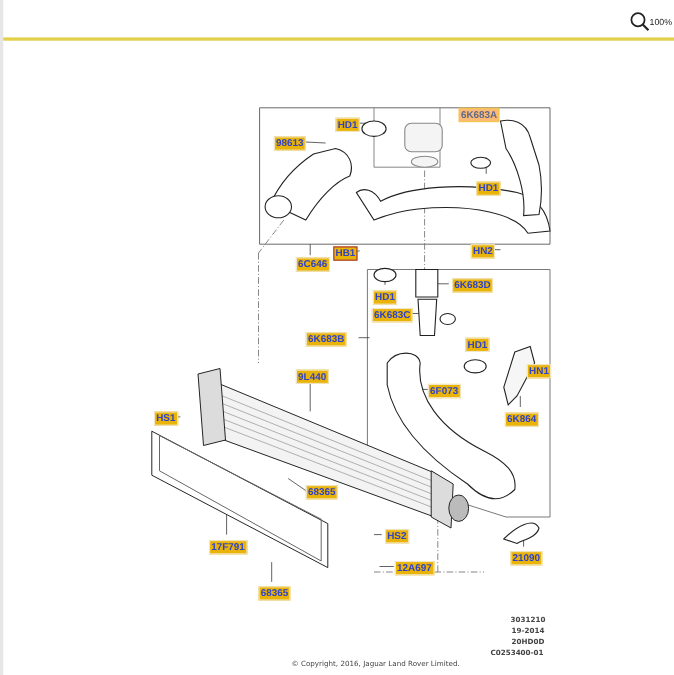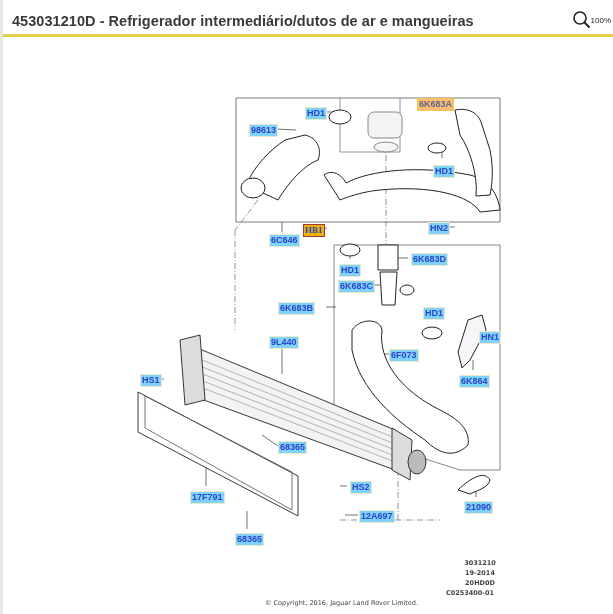--- a/index.html
+++ b/index.html
@@ -13,35 +13,34 @@
     position:absolute; left:9px; top:13px; font-size:14.5px; font-weight:bold;
     color:#3a3a3a; letter-spacing:0.05px; white-space:nowrap;
   }
   .zoomctl { position:absolute; right:2px; top:10px; height:20px; display:flex; align-items:flex-end; cursor:pointer; }
   .zoomctl svg { display:block; }
   .zoomctl .pct { font-size:8px; color:#222; margin-left:-1px; margin-bottom:5px; }
   .rule { position:absolute; left:3px; top:34px; width:610px; height:3px; background:#e2cf4a; }
   .diagram { position:absolute; left:0; top:0; width:613px; height:614px; }
   .callout {
     position:absolute; font-size:9px; font-weight:bold; color:#2f43c9;
-    background:#7dd3fc; border:1px solid #f1e7c8; padding:0 1px; line-height:11px;
+    background:#eab308; border:1px solid #f1e7c8; padding:0 1px; line-height:11px;
     white-space:nowrap; cursor:pointer;
   }
   .callout.selected { background:#fdba74; border-color:#f1c94a; color:#5e6a8a; }
-  .callout.boxed { border:1.5px solid #a63535; background:#eab308;font-family:Liberation Serif, serif; }
+  .callout.boxed { border:1.5px solid #a63535; background:#eab308; }
   .foot { position:absolute; font-family:"DejaVu Sans", sans-serif; font-size:6.5px; color:#444; white-space:nowrap; text-align:center;font-weight:bold; }
   .copyright { position:absolute; left:265px; top:599px; font-family:"DejaVu Sans", sans-serif; font-size:6.5px; color:#444; white-space:nowrap; }
 </style>
 </head>
 <body>
 
 <div class="leftedge"></div>
 
 <div class="header">
-  <div class="title">453031210D - Refrigerador intermediário/dutos de ar e mangueiras</div>
   <div class="zoomctl">
     <span>
       <svg width="20" height="20" viewBox="0 0 20 20">
         <circle cx="8" cy="8" r="6" fill="none" stroke="#222" stroke-width="1.6"></circle>
         <line x1="12.3" y1="12.3" x2="17.5" y2="17.5" stroke="#222" stroke-width="2"></line>
       </svg>
     </span>
     <span class="pct">100%</span>
   </div>
 </div>

